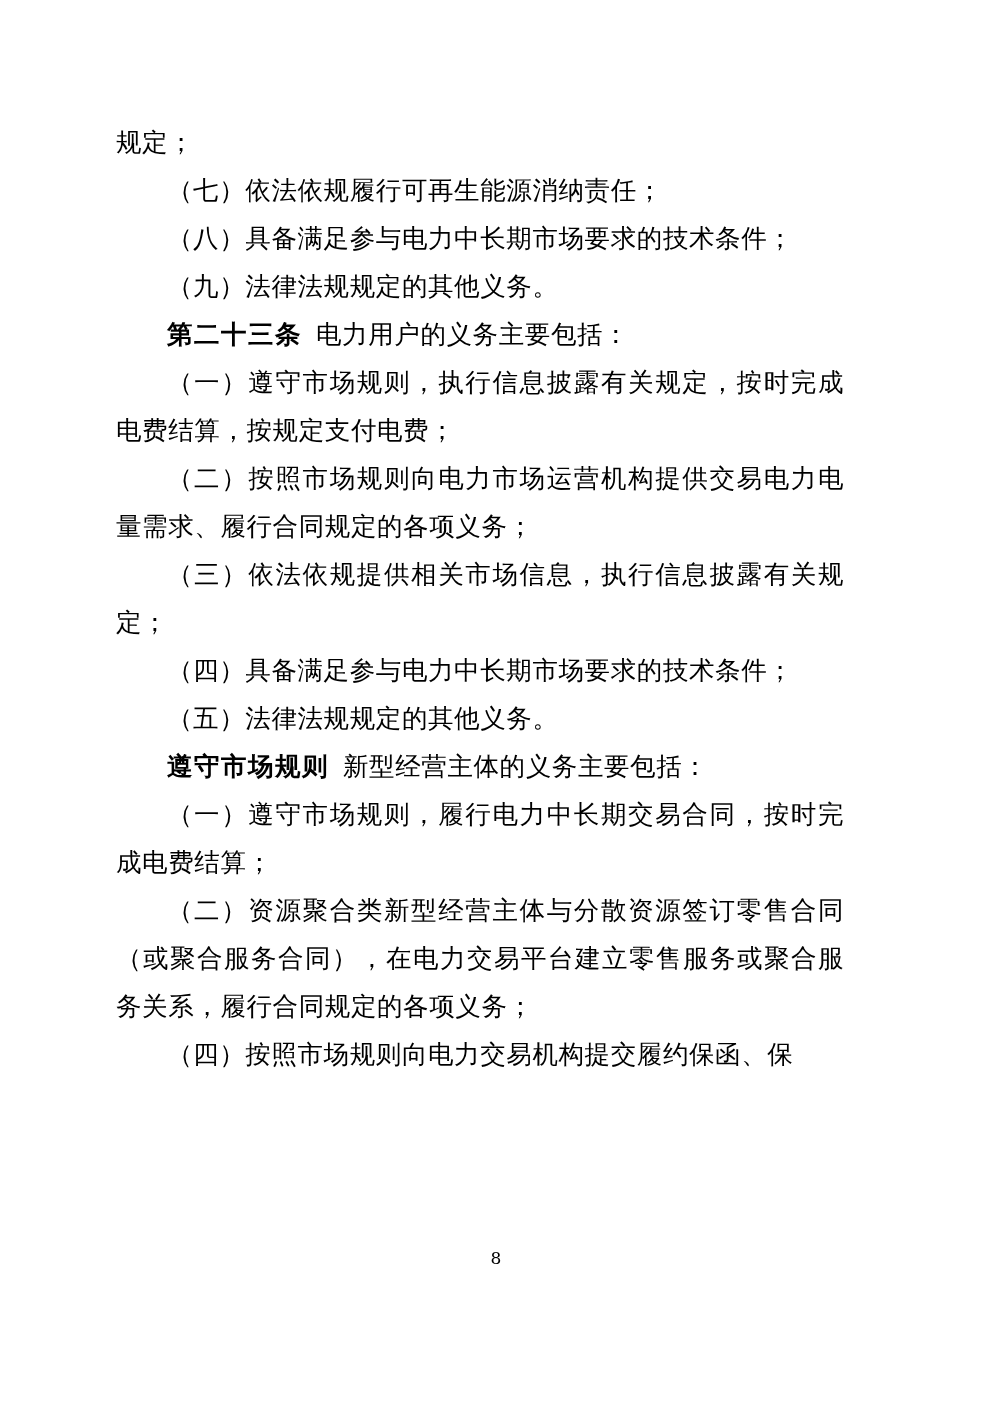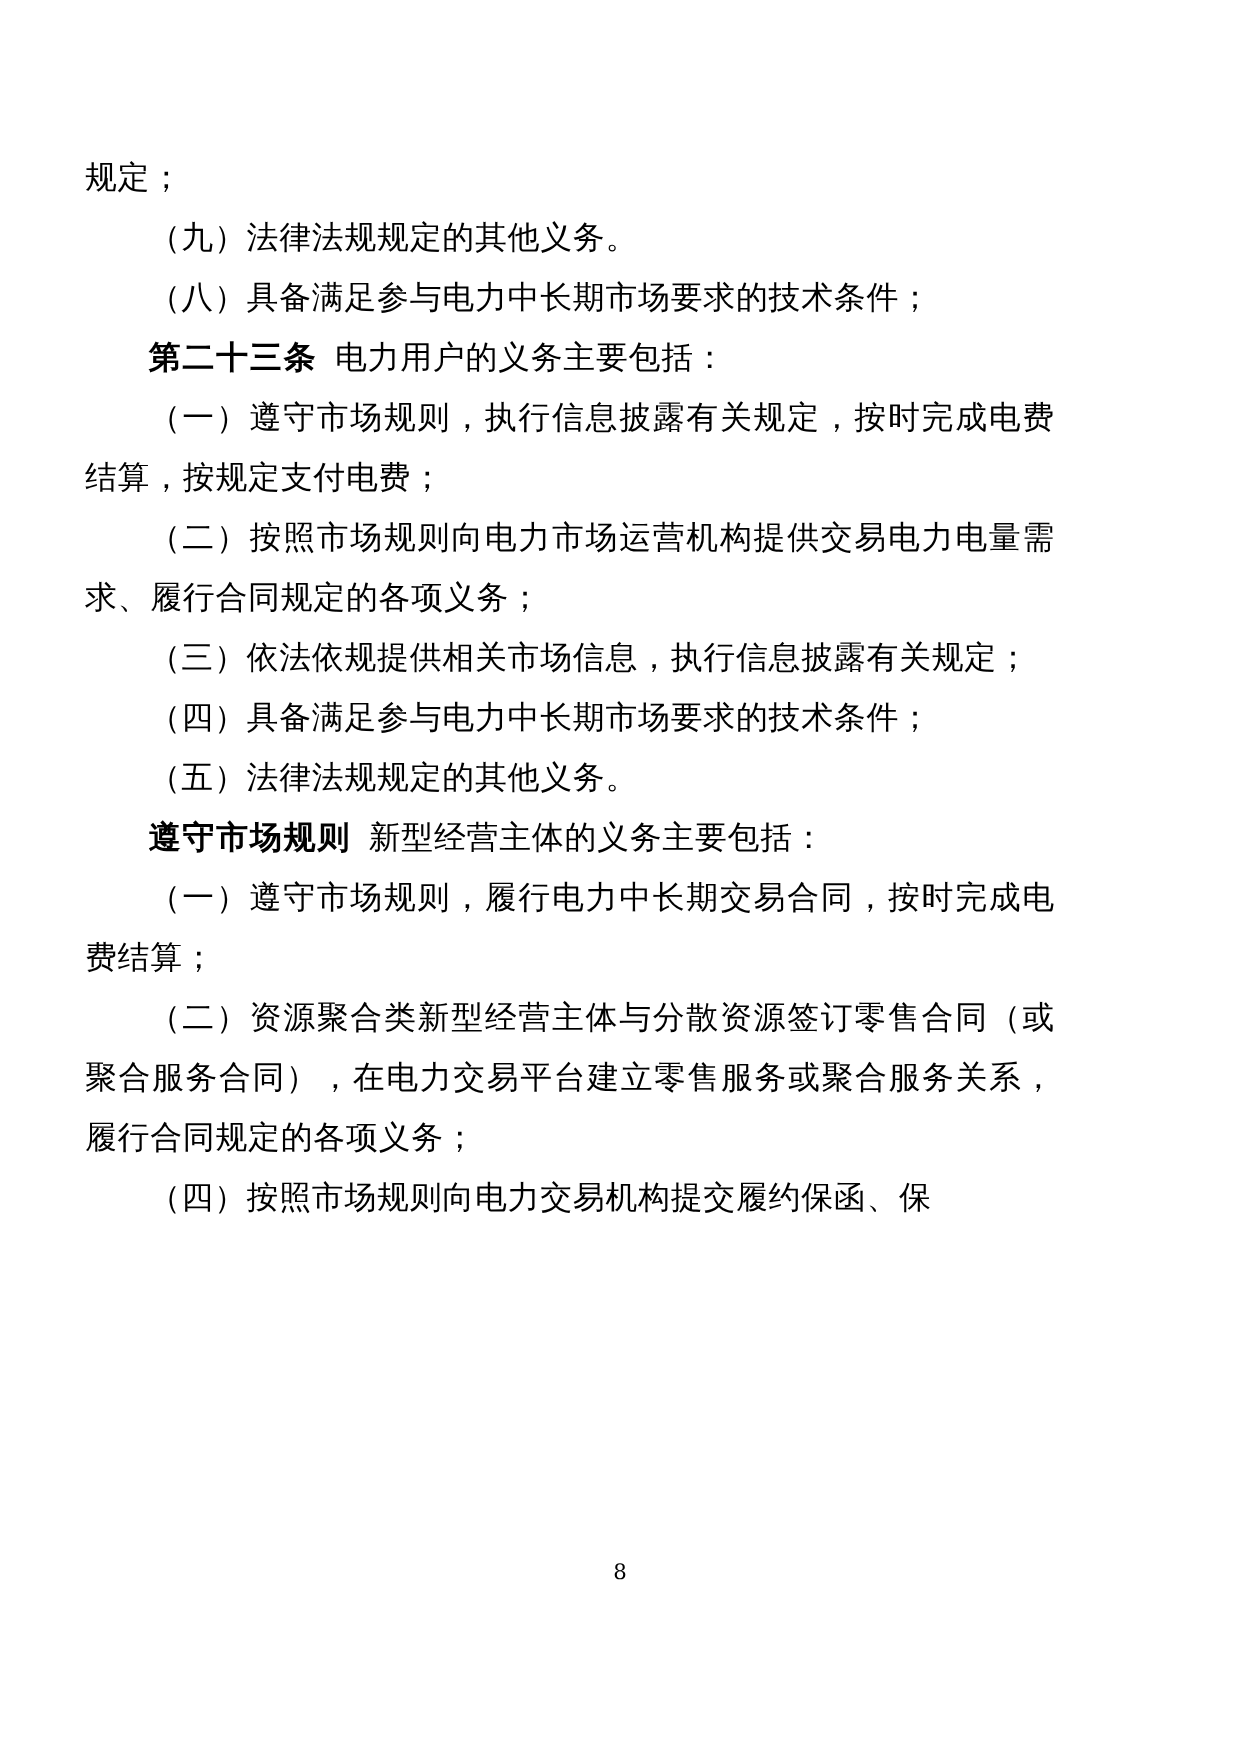--- a/index.html
+++ b/index.html
@@ -12,21 +12,21 @@
     height: 1403px;
     font-family: "DejaVu Serif", "Liberation Serif", serif;
     color: #000000;
     position: relative;
     overflow: hidden;
   }
   .page {
     width: 992px;
     height: 1403px;
     box-sizing: border-box;
-    padding: 118px 148px 0 68px;
+    padding: 118px 148px 0 116px;
     position: relative;
   }
   .body-text {
     font-size: 25.5px;
     line-height: 48px;
     letter-spacing: 0.6px;
     text-align: justify;
     text-justify: inter-ideograph;
   }
   .para {
@@ -55,22 +55,23 @@
     color: #000;
   }
 </style>
 </head>
 <body>
 
 <div class="page">
   <div class="body-text">
 
     <p class="para">规定；</p>
+    <p class="para indent">（七）依法依规履行可再生能源消纳责任；</p>
+    <p class="para indent">（八）具备满足参与电力中长期市场要求的技术条件；</p>
     <p class="para indent">（九）法律法规规定的其他义务。</p>
-    <p class="para indent">（八）具备满足参与电力中长期市场要求的技术条件；</p>
 
     <p class="para indent"><span class="article-head">第二十三条</span><span class="article-gap"></span><span>电力用户的义务主要包括：</span></p>
     <p class="para indent">（一）遵守市场规则，执行信息披露有关规定，按时完成电费结算，按规定支付电费；</p>
     <p class="para indent">（二）按照市场规则向电力市场运营机构提供交易电力电量需求、履行合同规定的各项义务；</p>
     <p class="para indent">（三）依法依规提供相关市场信息，执行信息披露有关规定；</p>
     <p class="para indent">（四）具备满足参与电力中长期市场要求的技术条件；</p>
     <p class="para indent">（五）法律法规规定的其他义务。</p>
 
     <p class="para indent"><span class="article-head">遵守市场规则</span><span class="article-gap"></span><span>新型经营主体的义务主要包括：</span></p>
     <p class="para indent">（一）遵守市场规则，履行电力中长期交易合同，按时完成电费结算；</p>

